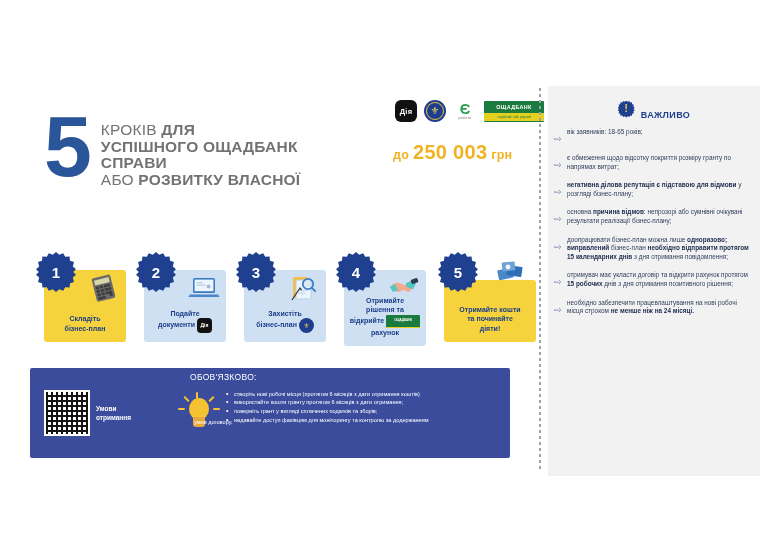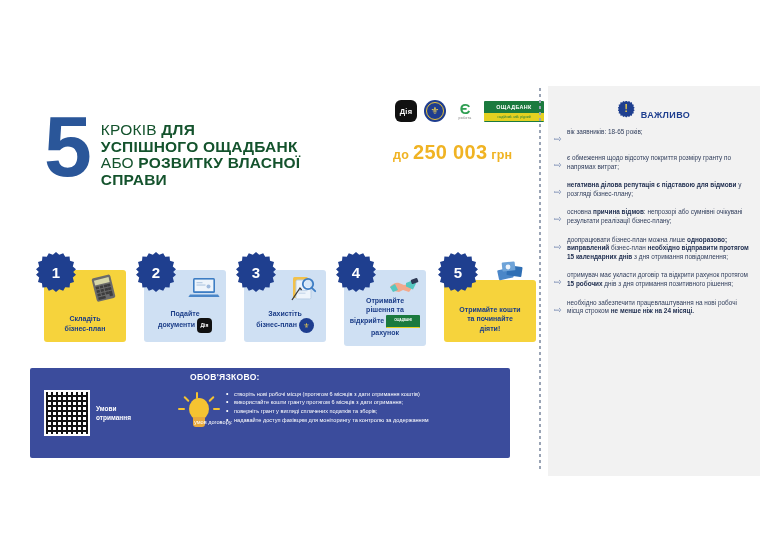--- a/index.html
+++ b/index.html
@@ -12,21 +12,21 @@
 
   
   .left{position:absolute;left:0;top:76px;width:527px;height:400px;background:#fff;}
 
   
   .headline{position:absolute;left:44px;top:40px;display:flex;align-items:flex-start;}
   .big5{
     font-size:86px;line-height:72px;font-weight:bold;color:#2a5699;
     letter-spacing:-3px;margin-top:-6px;
   }
-  .htext{margin-left:12px;margin-top:6px;color:#14532d;font-size:15.5px;line-height:16.5px;letter-spacing:.2px;}
+  .htext{margin-left:12px;margin-top:6px;color:#737373;font-size:15.5px;line-height:16.5px;letter-spacing:.2px;}
   .htext .ln{white-space:nowrap;}
   .htext b{font-weight:bold;}
   .htext .light{font-weight:normal;}
 
   
   .logos{position:absolute;left:395px;top:100px;display:flex;align-items:center;gap:7px;}
   .logo-diia{width:22px;height:22px;border-radius:6px;background:#111;color:#fff;
     font-size:7.5px;font-weight:bold;display:flex;align-items:center;justify-content:center;letter-spacing:.3px;}
   .logo-emblem{width:22px;height:22px;border-radius:50%;background:#1e3d8f;position:relative;
     display:flex;align-items:center;justify-content:center;}
@@ -73,21 +73,21 @@
   .qr-grid{width:100%;height:100%;
     background-image:
       linear-gradient(90deg,#000 50%,transparent 50%),
       linear-gradient(0deg,#000 50%,transparent 50%);
     background-size:5px 5px,5px 5px;background-color:#fff;opacity:.92;}
   .qr-label{position:absolute;left:66px;top:36px;color:#fff;font-size:6.5px;font-weight:bold;line-height:9px;width:50px;}
   .bulb{position:absolute;left:152px;top:28px;width:34px;height:42px;}
   .bulb .glass{position:absolute;left:7px;top:2px;width:20px;height:22px;border-radius:50%;background:#f5c331;}
   .bulb .base{position:absolute;left:11px;top:21px;width:12px;height:10px;background:#e8a93c;border-radius:0 0 3px 3px;}
   .bulb .ray{position:absolute;background:#f5c331;height:2px;width:7px;border-radius:1px;}
-  .mand-title{position:absolute;left:190px;top:372px;color:#fff;font-size:8.5px;font-weight:bold;letter-spacing:.3px;}
+  .mand-title{position:absolute;left:190px;top:372px;color:#fff;font-size:8.5px;font-weight:normal;letter-spacing:.3px;}
   .mand-list{position:absolute;left:186px;top:385px;width:300px;color:#fff;font-size:5.6px;line-height:7.4px;}
   .mand-list li{margin-bottom:1.4px;list-style:none;position:relative;padding-left:8px;}
   .mand-list li::before{content:"•";position:absolute;left:0;top:-1px;color:#fff;font-size:7px;}
   .mand-tail{position:absolute;left:194px;top:419px;color:#fff;font-size:5.6px;}
 
   
   .divider{position:absolute;left:539px;top:88px;width:2px;height:382px;
     background-image:linear-gradient(#9aa4b5 50%,transparent 50%);background-size:2px 6px;}
 
   
@@ -113,24 +113,24 @@
     <div class="headline">
       <div class="big5">5</div>
       <div class="htext">
         <div class="ln">
           <span class="light">КРОКІВ </span><b>ДЛЯ</b>
         </div>
         <div class="ln">
           <b>УСПІШНОГО ОЩАДБАНК</b>
         </div>
         <div class="ln">
+          <b>СПРАВИ</b>
+        </div>
+        <div class="ln">
           <span class="light">АБО </span><b>РОЗВИТКУ ВЛАСНОЇ</b>
-        </div>
-        <div class="ln">
-          <b>СПРАВИ</b>
         </div>
       </div>
     </div>
   </div>
 
   <div class="logos">
     <div class="logo-diia">Дія</div>
     <div class="logo-emblem">
         <span>⚜</span>
       </div>

